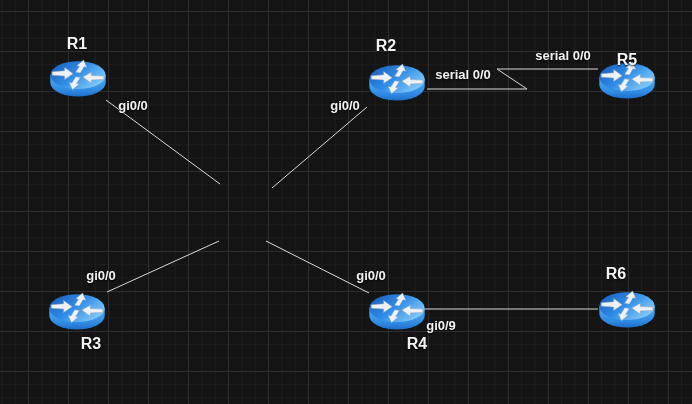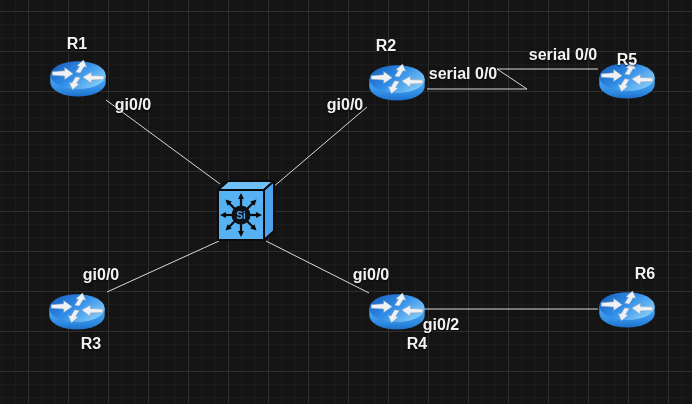--- a/index.html
+++ b/index.html
@@ -20,21 +20,21 @@
   .links{position:absolute;left:0;top:0;z-index:1;}
   .links line,.links polyline{stroke:#d9d9d9;stroke-width:1;fill:none;}
   .node{position:absolute;z-index:2;}
   .lbl{
     position:absolute;z-index:3;
     transform:translate(-50%,-50%);
     color:#f2f2f2;font-weight:bold;white-space:nowrap;
     text-shadow:0 1px 2px rgba(0,0,0,.8);
   }
   .node-lbl{font-size:16px;}
-  .iface-lbl{font-size:16px;}
+  .iface-lbl{font-size:13px;}
 </style>
 </head>
 <body>
 
 <div class="canvas">
 
   <svg class="links" width="692" height="404">
     <defs>
       <linearGradient id="g-rtop" x1="0" y1="0.2" x2="1" y2="0.8">
         <stop offset="0" stop-color="#1a61bd"></stop>
@@ -124,48 +124,29 @@
       <ellipse cx="31" cy="19" rx="29" ry="14.5" fill="url(#g-rtop)"></ellipse>
       <g fill="#eef2f6" stroke="#8fa1b0" stroke-width="0.5">
         <polygon points="4,15.5 17,14.5 17,11 26,17.5 17,23.5 17,20 4,19"></polygon>
         <polygon points="58,20 45,19.5 45,16 36,21 45,27.5 45,24 58,23.5"></polygon>
         <polygon points="28.5,16 32.5,9.8 29.8,9.2 36.8,3.2 40.2,10.8 37.4,10.2 33.4,16.8"></polygon>
         <polygon points="33.5,21.5 29.5,27.7 32.2,28.3 25.2,34.3 21.8,26.7 24.6,27.3 28.6,20.7"></polygon>
       </g>
     </svg>
   </div>
 
-  <div class="node" style="left:216px;top:179px">
-    <svg width="60" height="63" viewBox="0 0 60 63">
-      <polygon points="2,11 12,2 58,2 48,11" fill="#6fc0f8" stroke="#0b0b0b" stroke-width="2" stroke-linejoin="round"></polygon>
-      <polygon points="48,11 58,2 58,52 48,61" fill="#4aa3ec" stroke="#0b0b0b" stroke-width="2" stroke-linejoin="round"></polygon>
-      <rect x="2" y="11" width="46" height="50" fill="#57b2f4" stroke="#0b0b0b" stroke-width="2"></rect>
-      <g stroke="#0b0b0b" stroke-width="2.2">
-        <line x1="33" y1="36" x2="41" y2="36" marker-end="url(#ah)"></line>
-        <line x1="17" y1="36" x2="9" y2="36" marker-end="url(#ah)"></line>
-        <line x1="25" y1="28" x2="25" y2="19" marker-end="url(#ah)"></line>
-        <line x1="25" y1="44" x2="25" y2="53" marker-end="url(#ah)"></line>
-        <line x1="31" y1="30" x2="37" y2="24" marker-end="url(#ah)"></line>
-        <line x1="19" y1="30" x2="13" y2="24" marker-end="url(#ah)"></line>
-        <line x1="31" y1="42" x2="37" y2="48" marker-end="url(#ah)"></line>
-        <line x1="19" y1="42" x2="13" y2="48" marker-end="url(#ah)"></line>
-      </g>
-      <circle cx="25" cy="36" r="9.5" fill="#101114"></circle>
-      <text x="25" y="40" font-size="10" font-weight="bold" fill="#4aa7ee" text-anchor="middle" font-family="Liberation Sans, sans-serif">Si</text>
-    </svg>
-  </div>
 
   <div class="lbl node-lbl" style="left:77px;top:44px">R1</div>
   <div class="lbl node-lbl" style="left:386px;top:46px">R2</div>
   <div class="lbl node-lbl" style="left:627px;top:60px">R5</div>
   <div class="lbl node-lbl" style="left:91px;top:344px">R3</div>
   <div class="lbl node-lbl" style="left:417px;top:344px">R4</div>
-  <div class="lbl node-lbl" style="left:645px;top:274px">R6</div>
+  <div class="lbl node-lbl" style="left:616px;top:274px">R6</div>
 
   <div class="lbl iface-lbl" style="left:133px;top:105px">gi0/0</div>
   <div class="lbl iface-lbl" style="left:345px;top:105px">gi0/0</div>
   <div class="lbl iface-lbl" style="left:101px;top:275px">gi0/0</div>
   <div class="lbl iface-lbl" style="left:371px;top:275px">gi0/0</div>
-  <div class="lbl iface-lbl" style="left:441px;top:325px">gi0/2</div>
+  <div class="lbl iface-lbl" style="left:441px;top:325px">gi0/9</div>
   <div class="lbl iface-lbl" style="left:463px;top:74px">serial 0/0</div>
   <div class="lbl iface-lbl" style="left:563px;top:55px">serial 0/0</div>
 
 </div>
 
 </body></html>

